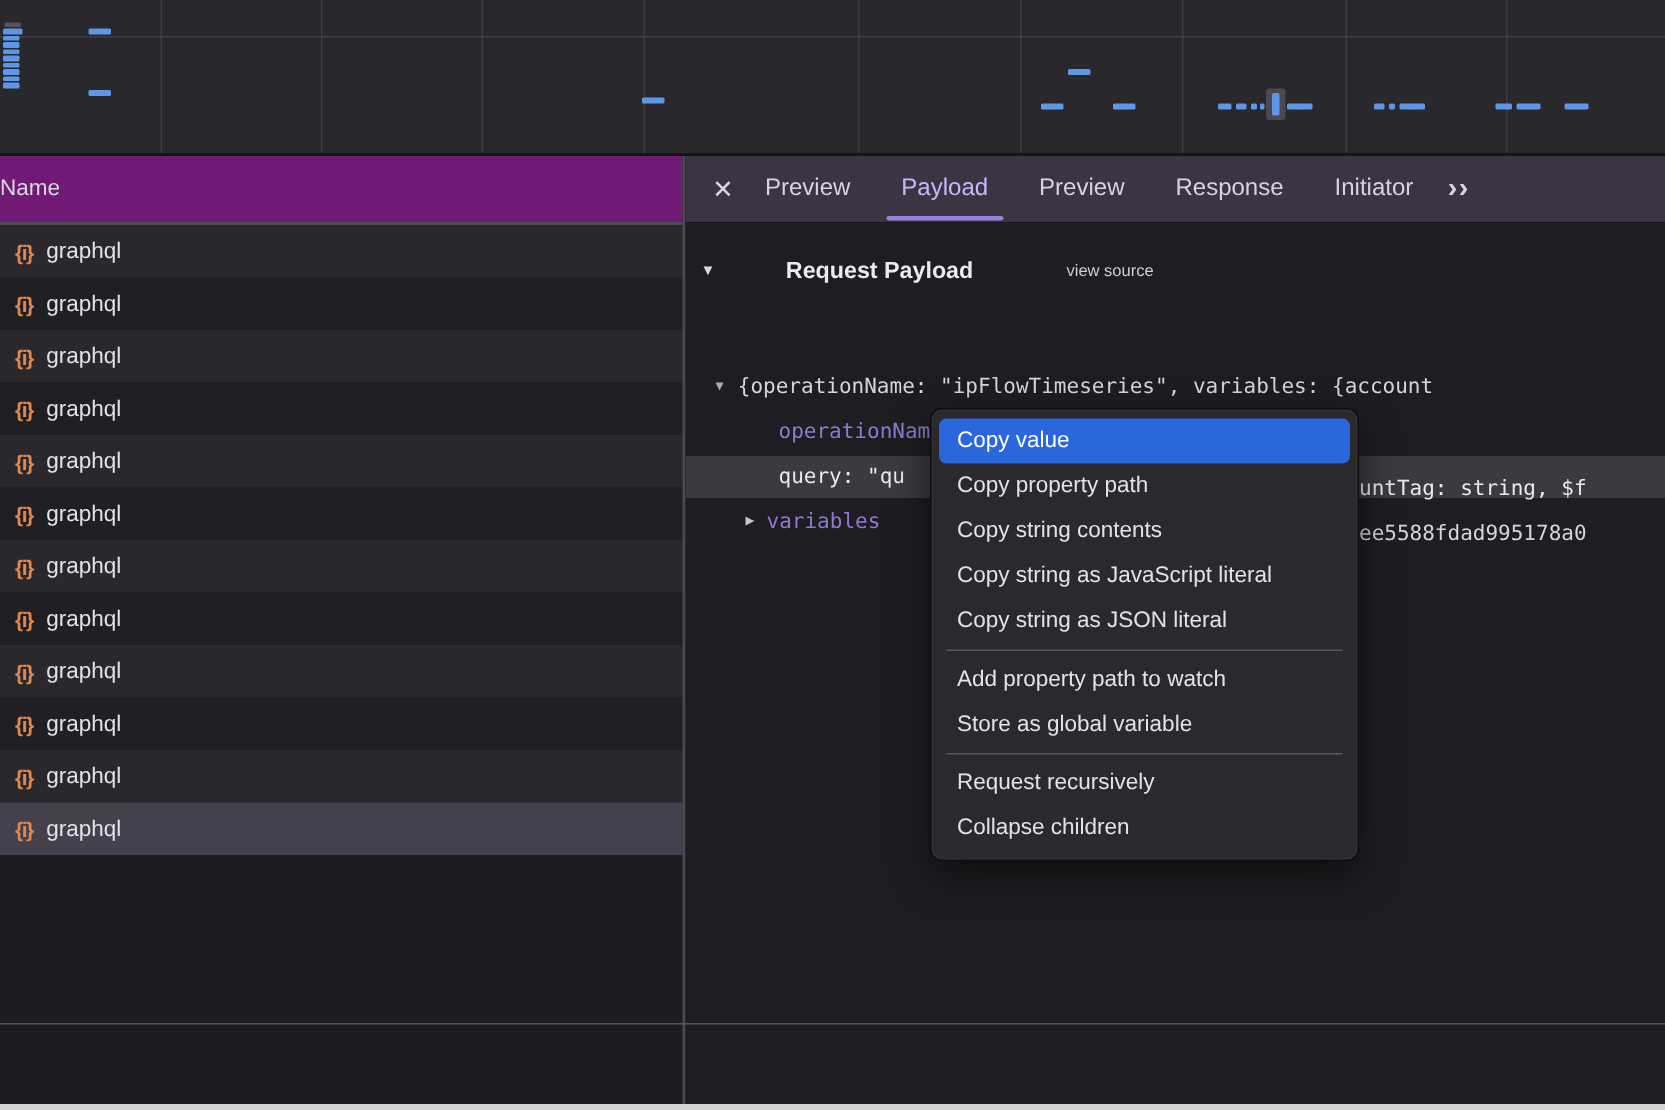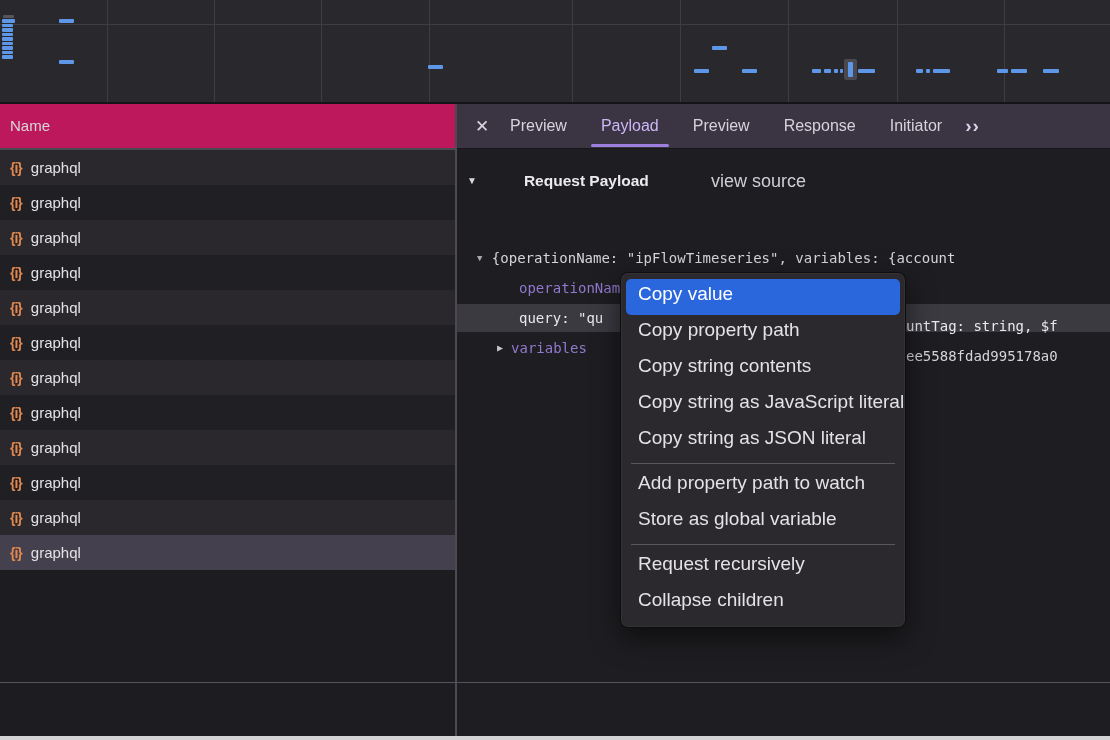--- a/index.html
+++ b/index.html
@@ -12,21 +12,21 @@
   
   .overview{position:absolute;left:0;top:0;width:1110px;height:102px;background:#29282c;border-bottom:2px solid #141318;}
   .gridline{position:absolute;top:0;bottom:0;width:1px;background:#3e3d42;}
   .hairline{position:absolute;left:0;right:0;height:1px;background:#3e3d42;}
   .ov-bar{position:absolute;border-radius:1px;background:#5e97e8;}
   .ov-bar.gray{background:#56555b;}
   .ov-marker{position:absolute;background:#4a4950;border-radius:2px;}
   .ov-marker .mbar{position:absolute;background:#5e97e8;border-radius:1px;}
   
   .left-panel{position:absolute;left:0;top:104px;width:455px;bottom:4px;background:#1d1c21;}
-  .name-header{height:44px;line-height:44px;padding-left:10px;background:#be185d;border-bottom:2px solid #4b4a50;
+  .name-header{height:44px;line-height:44px;background:#701a75;border-bottom:2px solid #4b4a50;
     color:#d8d7db;font-size:15px;}
   .req-row{height:35px;display:flex;align-items:center;background:#201f24;}
   .req-row:nth-child(odd){background:#2a282d;}
   .req-row.selected{background:#45404d;}
   .req-icon{color:#e0884e;font-size:14px;font-weight:700;margin:0 9px 0 10px;letter-spacing:-1px;}
   .req-label{color:#e2e1e5;font-size:15px;}
   
   .v-divider{position:absolute;left:455px;top:104px;width:2px;bottom:4px;background:#4b4a50;}
   .footer-divider{position:absolute;left:0;top:682px;width:1110px;height:1px;background:#55545a;}
   .bottom-strip{position:absolute;left:0;bottom:0;width:1110px;height:4px;background:#d3d3d5;}
@@ -37,39 +37,39 @@
   .tab{position:relative;margin:0 17px;color:#d6d3dc;font-size:16px;height:44px;line-height:44px;}
   .tab.selected{color:#cbb6f7;}
   .tab.selected::after{content:"";position:absolute;left:-10px;right:-10px;bottom:1px;height:3px;border-radius:2px;background:#9d7fdf;}
   .more-tabs{margin-left:6px;color:#d9d2ea;font-size:19px;letter-spacing:1px;font-weight:700;}
   
   .payload{position:absolute;left:0;top:44px;right:0;bottom:0;font-family:"DejaVu Sans Mono", monospace;}
   .section-row{position:absolute;left:10px;top:20px;height:26px;line-height:26px;font-family:"Liberation Sans",sans-serif;}
   .tri{color:#a9a8ae;font-size:9px;vertical-align:2px;margin-right:1px;}
   .tri.big{color:#d8d8dc;font-size:10px;}
   .section-title{color:#eceaef;font-size:15.5px;font-weight:700;margin-left:46px;}
-  .view-source{position:absolute;left:254px;top:20px;height:26px;line-height:26px;color:#d0ced5;font-size:18px;font-family:"Liberation Sans",sans-serif;white-space:nowrap;}
+  .view-source{position:absolute;left:254px;top:20px;height:26px;line-height:26px;color:#d0ced5;font-size:11px;font-family:"Liberation Sans",sans-serif;white-space:nowrap;}
   .tree-row{position:absolute;left:0;right:0;height:28px;line-height:28px;font-size:14px;white-space:nowrap;color:#d6d5da;}
   .tree-row .indent1{padding-left:20px;}
   .tree-row .indent2{padding-left:62px;}
   .tree-row.selected{background:#3b3a41;color:#e9e8ec;}
   .json-key{color:#9179ce;}
   .json-str{color:#3fb5e5;}
   .frag{position:absolute;left:449px;top:8px;white-space:nowrap;}
   .row-preview{top:96px;}
   .row-op{top:126px;}
   .row-query{top:156px;}
   .row-vars{top:186px;}
   .row-vars .tri{margin-left:40px;margin-right:8px;font-size:10px;color:#c7c6cb;}
   .row-vars .frag{color:#d6d5da;}
   
   .context-menu{position:absolute;left:620px;top:272px;width:284px;background:#2b292d;border-radius:8px;
     border:1px solid rgba(0,0,0,.65);box-shadow:0 10px 28px rgba(0,0,0,.55), inset 0 0 0 1px rgba(255,255,255,.04);
     padding:6px 0;z-index:20;}
-  .menu-item{height:36px;line-height:30px;padding:0 17px;color:#e4e2e6;font-size:19px;white-space:nowrap;}
+  .menu-item{height:30px;line-height:30px;padding:0 17px;color:#e4e2e6;font-size:15px;white-space:nowrap;}
   .menu-item.highlight{background:#2a66dc;border-radius:5px;margin:0 5px;padding:0 12px;color:#ffffff;}
   .menu-sep{height:1px;background:#5a585c;margin:4px 10px;}
 </style>
 </head>
 <body>
 
 <div class="stage">
 
   <div class="overview">
       <div class="gridline" style="left: 107px;"></div>

